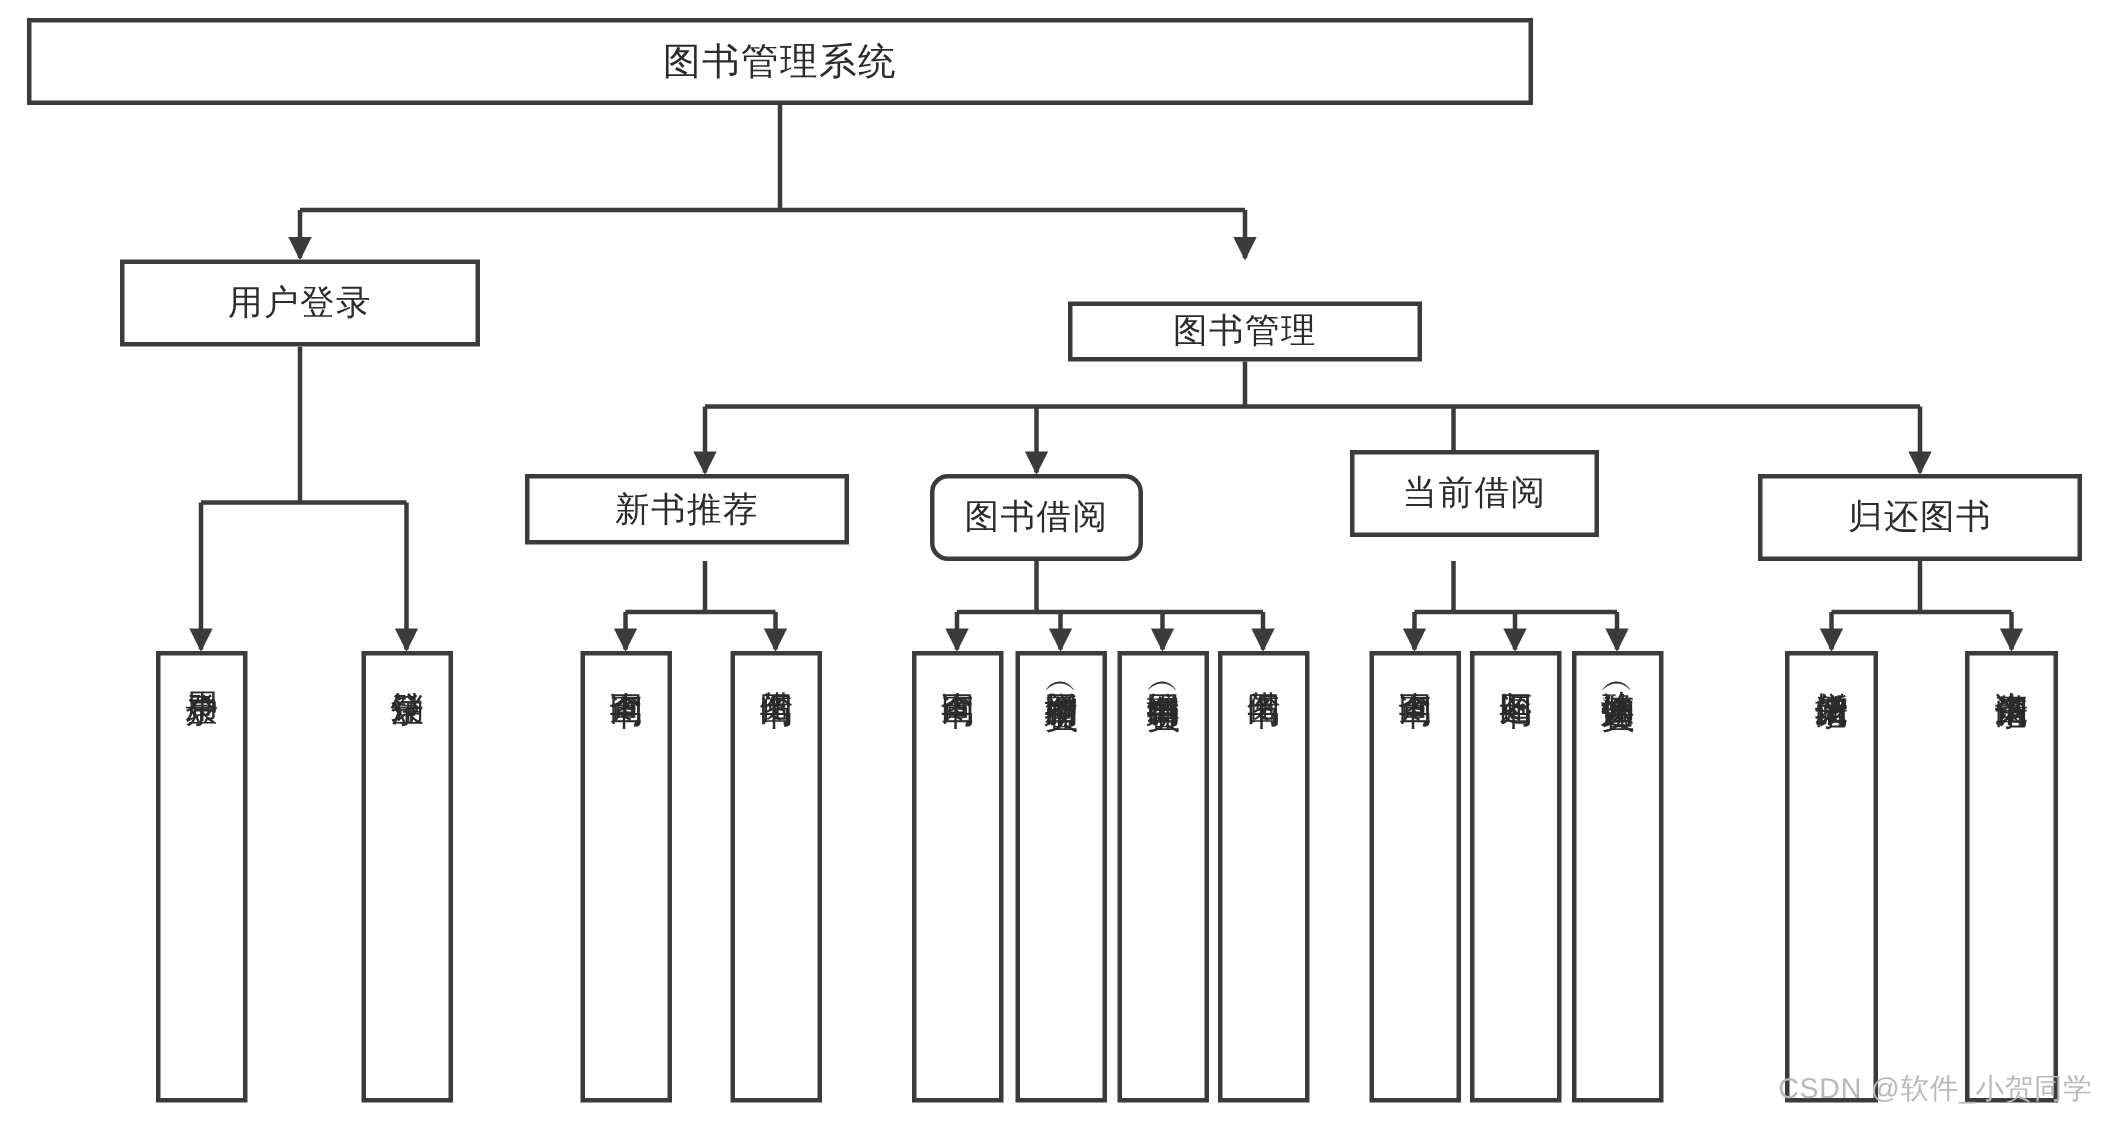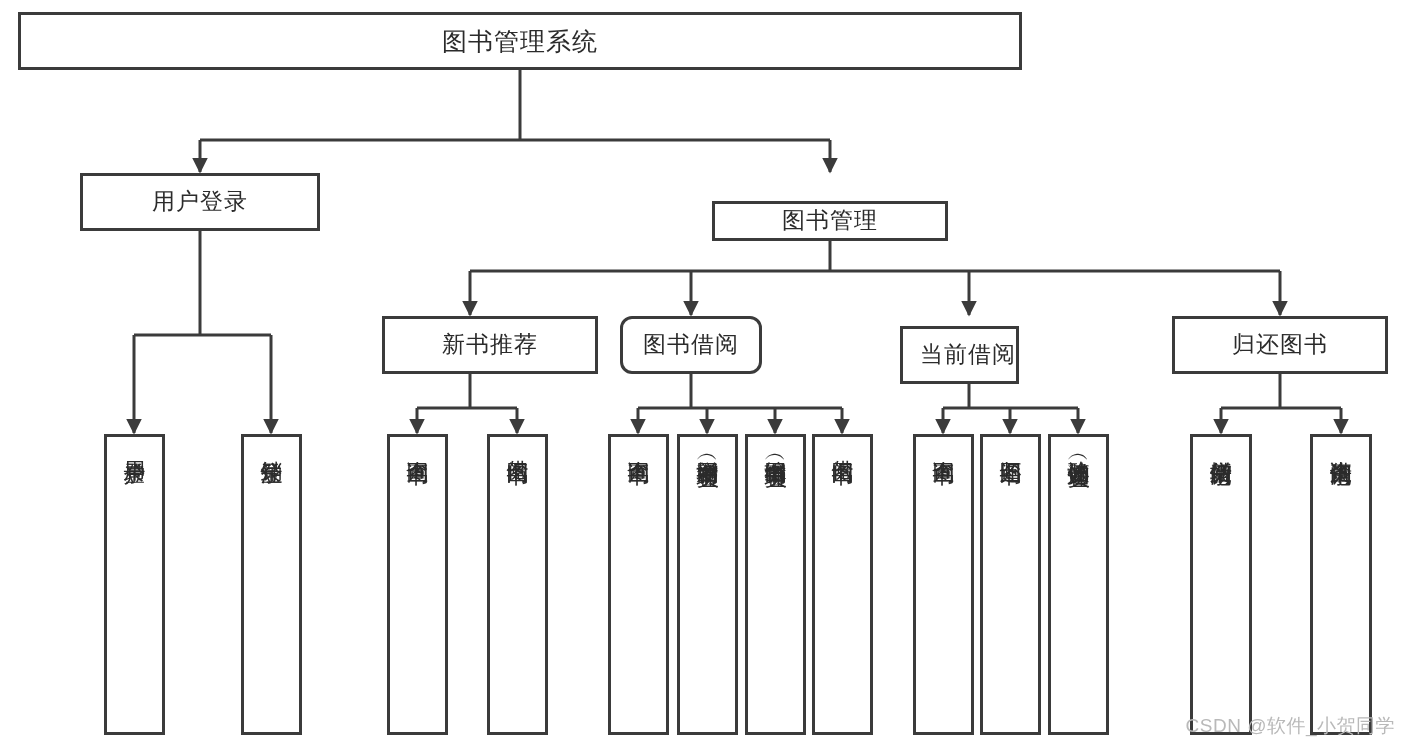--- a/index.html
+++ b/index.html
@@ -122,27 +122,27 @@
   <div id="nodes">
       <div class="node root h" style="left: 18px; top: 12px; width: 1004px; height: 58px;">
         <span>图书管理系统</span>
       </div>
       <div class="node lvl2 h" style="left: 80px; top: 173px; width: 240px; height: 58px;">
         <span>用户登录</span>
       </div>
       <div class="node lvl2 h" style="left: 712px; top: 189px; width: 236px; height: 40px; margin-top: 12px;">
         <span>图书管理</span>
       </div>
-      <div class="node lvl3 h" style="left: 382px; top: 316px; width: 216px; height: 58px;">
+      <div class="node lvl3 h" style="left: 350px; top: 316px; width: 216px; height: 47px;">
         <span>新书推荐</span>
       </div>
       <div class="node lvl3 h" style="left: 620px; top: 316px; width: 142px; height: 58px; border-radius: 12px;">
         <span>图书借阅</span>
       </div>
-      <div class="node lvl3 h" style="left: 900px; top: 326px; width: 119px; height: 58px; justify-content: flex-end;">
+      <div class="node lvl3 h" style="left: 900px; top: 300px; width: 166px; height: 58px;">
         <span>当前借阅</span>
       </div>
       <div class="node lvl3 h" style="left: 1172px; top: 316px; width: 216px; height: 58px;">
         <span>归还图书</span>
       </div>
       <div class="node leaf v" style="left: 104px; top: 434px; width: 61px; height: 301px;">
         <span class="vtext">用户登录</span>
       </div>
       <div class="node leaf v" style="left: 241px; top: 434px; width: 61px; height: 301px;">
         <span class="vtext">注销登录</span>

